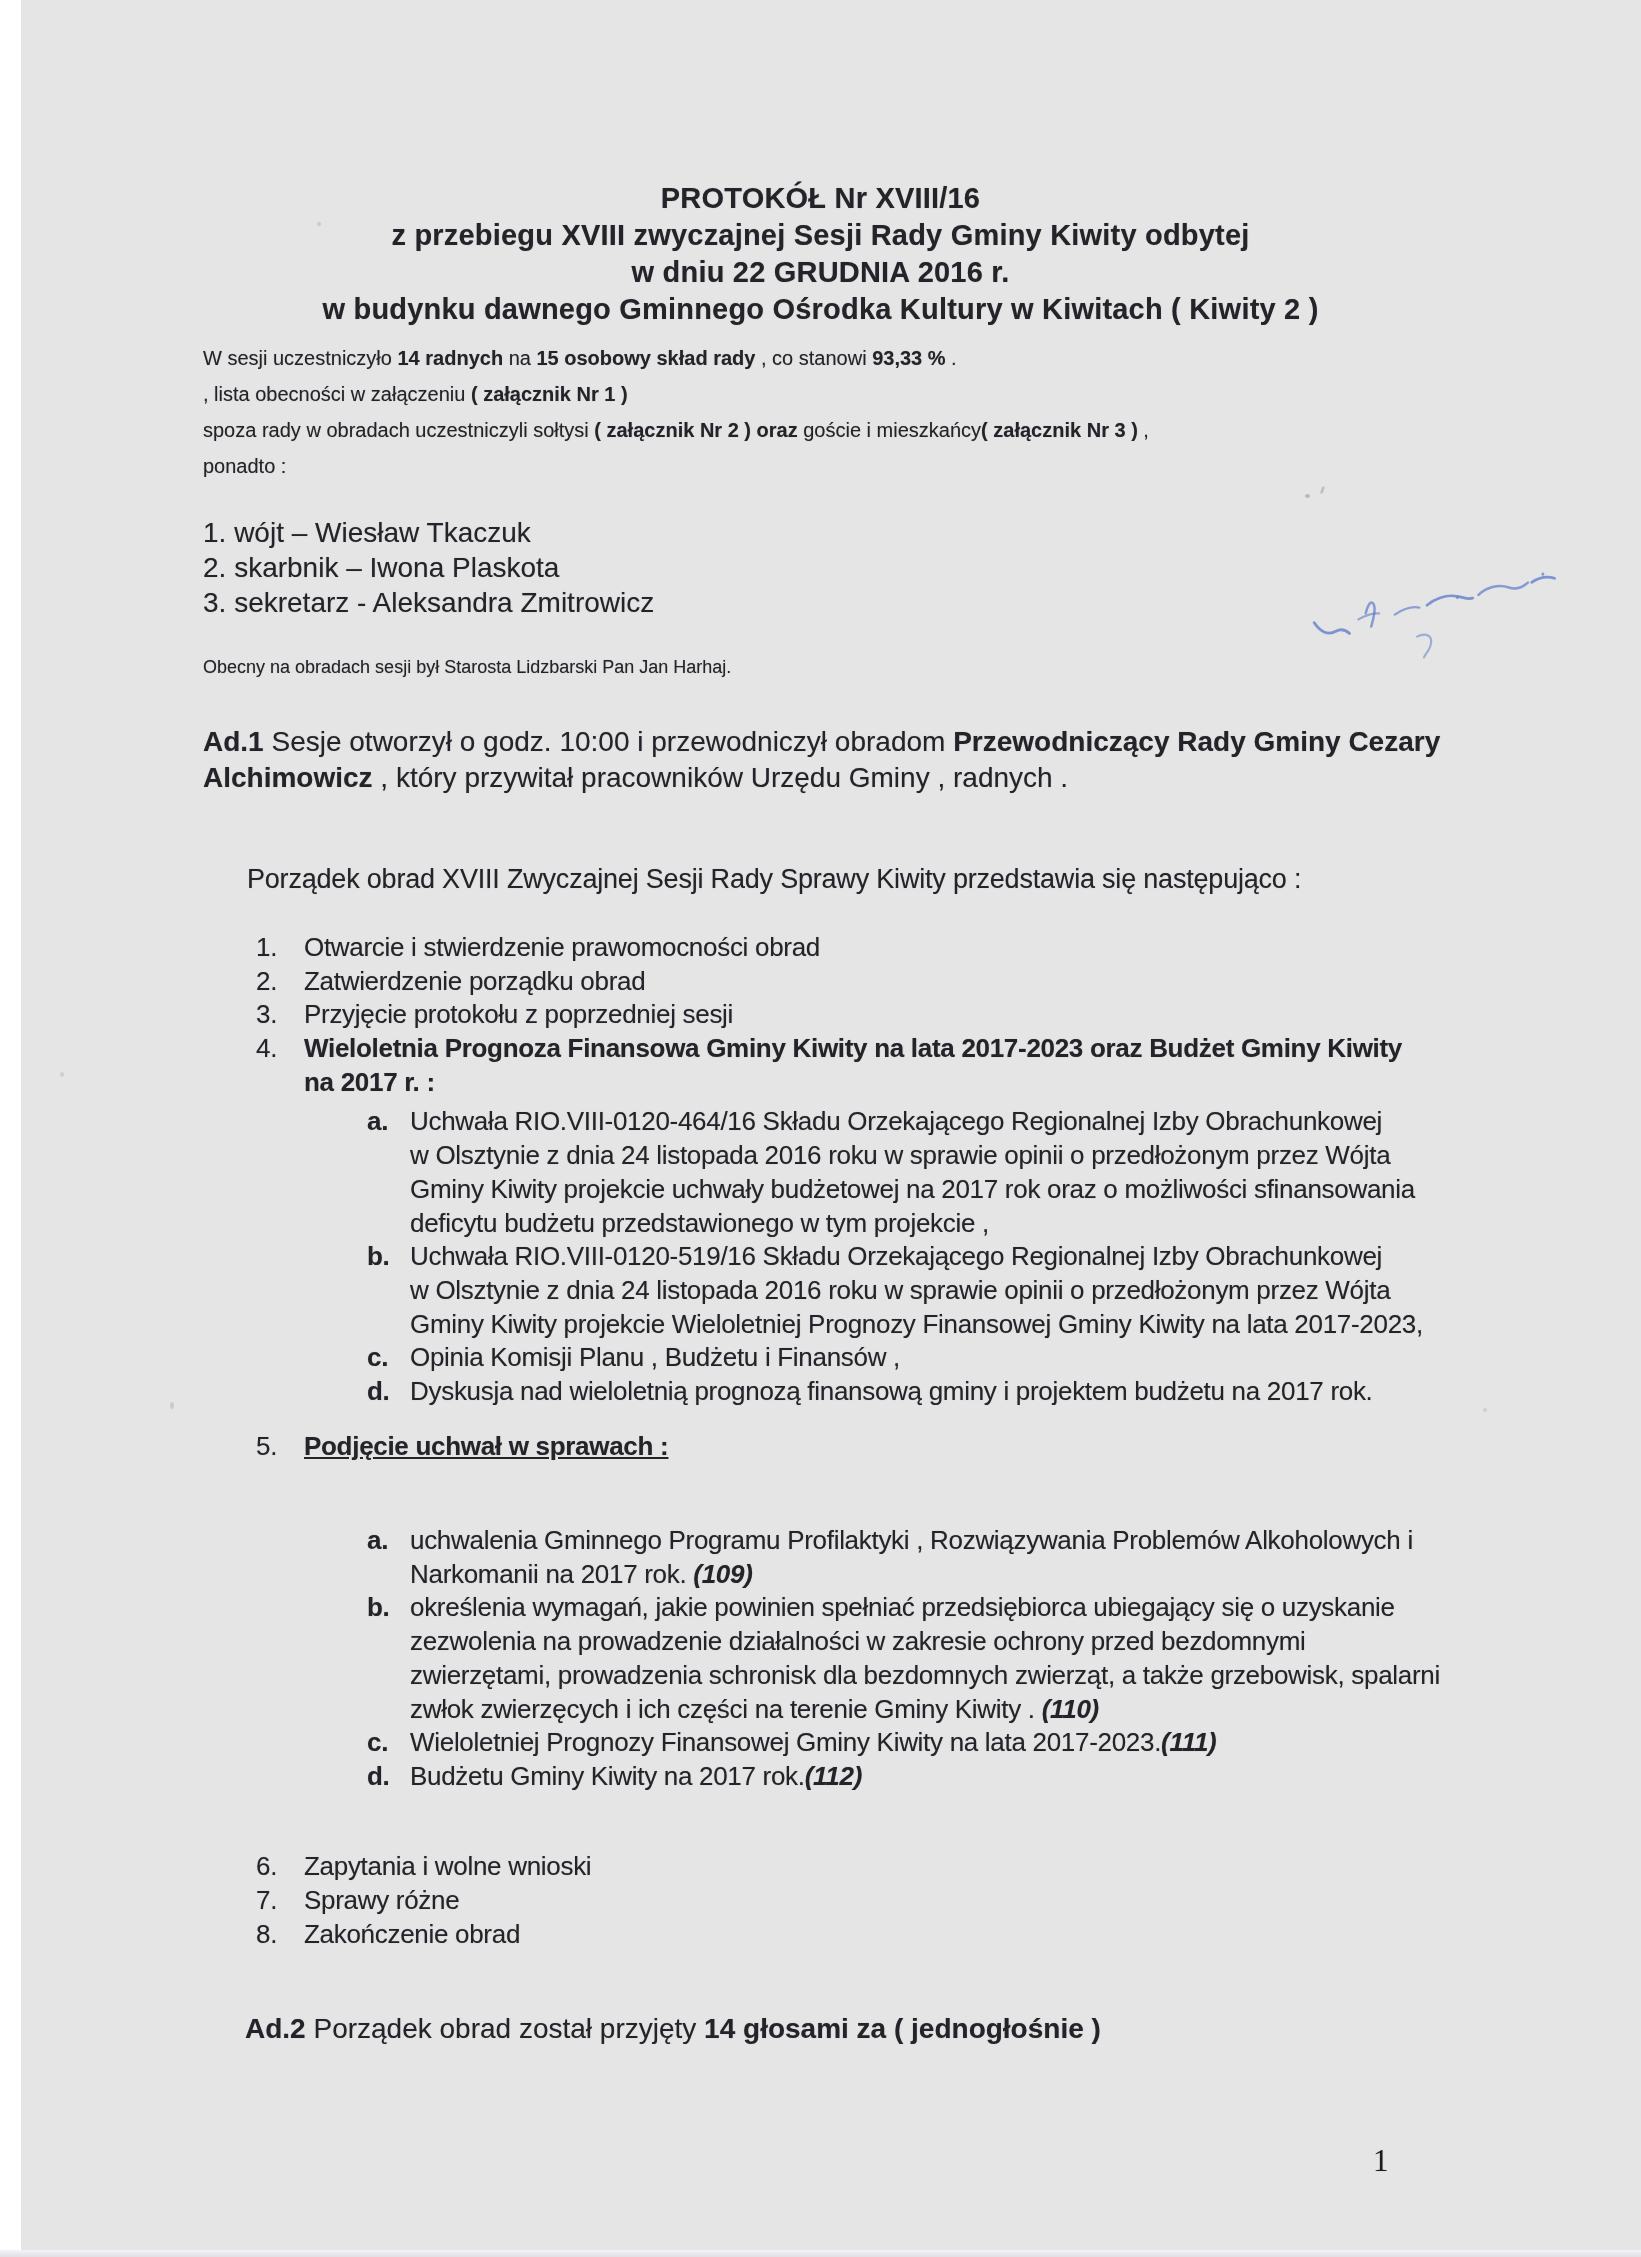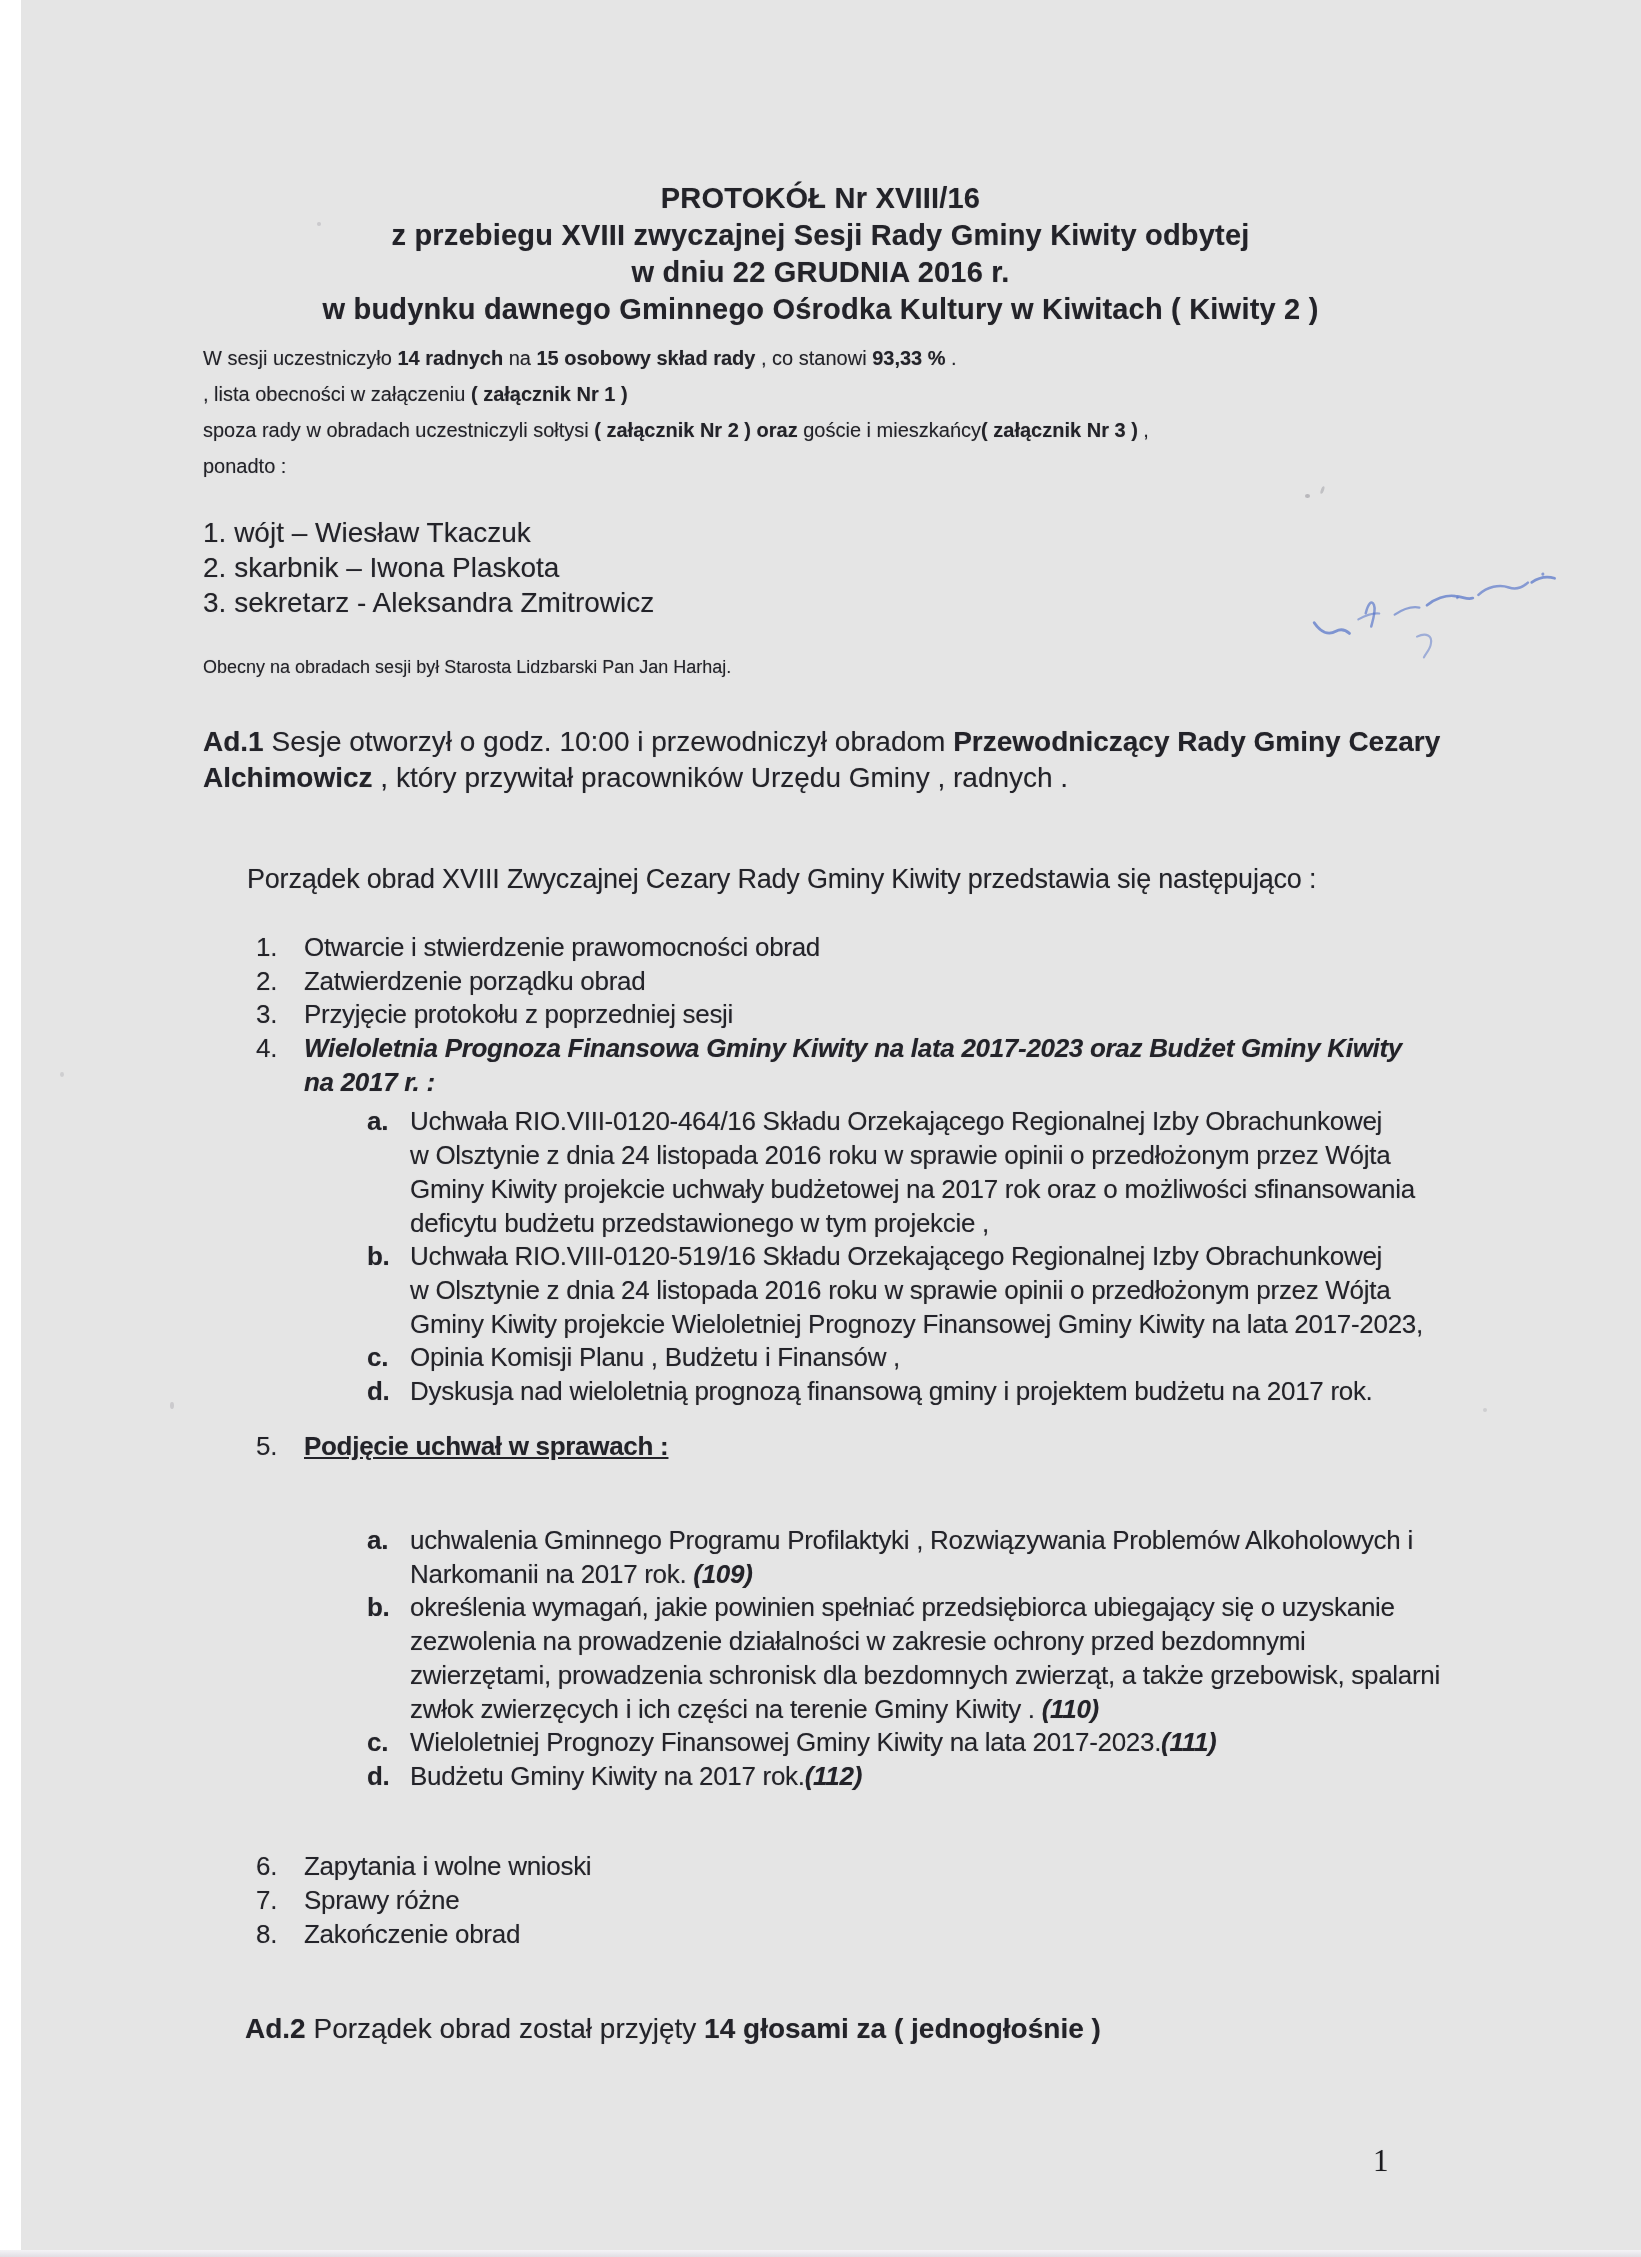--- a/index.html
+++ b/index.html
@@ -29,21 +29,21 @@
 
   .list { display:flex; font-size:26px; line-height:34px; letter-spacing:-0.3px; }
   .list .num    { width:48px; flex:none; }
   .list .letter { width:43px; flex:none; font-weight:700; }
   .list .txt    { white-space:nowrap; }
 
   .ag-i1 { left:256px; top:930px; }
   .ag-i2 { left:256px; top:964px; }
   .ag-i3 { left:256px; top:997px; }
   .ag-i4 { left:256px; top:1031px; }
-  .ag-i4 .txt { font-weight:700;font-style:italic; }
+  .ag-i4 .txt { font-weight:700; }
   .s4a { left:367px; top:1104px; }
   .s4b { left:367px; top:1239px; }
   .s4c { left:367px; top:1340px; }
   .s4d { left:367px; top:1374px; }
   .ag-i5 { left:256px; top:1429px; }
   .ag-i5 .txt { font-weight:700;text-decoration:underline; }
   .s5a { left:367px; top:1523px; }
   .s5b { left:367px; top:1590px; }
   .s5c { left:367px; top:1725px; }
   .s5d { left:367px; top:1759px; }
@@ -94,21 +94,21 @@
   <section class="block officials">
     <div>1. wójt – Wiesław Tkaczuk</div>
     <div>2. skarbnik – Iwona Plaskota</div>
     <div>3. sekretarz - Aleksandra Zmitrowicz</div>
   </section>
 
   <p class="block presence">Obecny na obradach sesji był Starosta Lidzbarski Pan Jan Harhaj.</p>
 
   <p class="block ad1"><span class="b">Ad.1</span><span> Sesje otworzył o godz. 10:00 i przewodniczył obradom </span><span class="b">Przewodniczący Rady Gminy Cezary</span><br><span class="b">Alchimowicz</span><span> , który przywitał pracowników Urzędu Gminy , radnych .</span></p>
 
-  <p class="block agenda-intro">Porządek obrad XVIII Zwyczajnej Cezary Rady Gminy Kiwity przedstawia się następująco :</p>
+  <p class="block agenda-intro">Porządek obrad XVIII Zwyczajnej Sesji Rady Sprawy Kiwity przedstawia się następująco :</p>
 
   <div class="block list ag-i1">
     <span class="num">1.</span>
     <span class="txt"><span>Otwarcie i stwierdzenie prawomocności obrad</span></span>
   </div>
   <div class="block list ag-i2">
     <span class="num">2.</span>
     <span class="txt"><span>Zatwierdzenie porządku obrad</span></span>
   </div>
   <div class="block list ag-i3">

